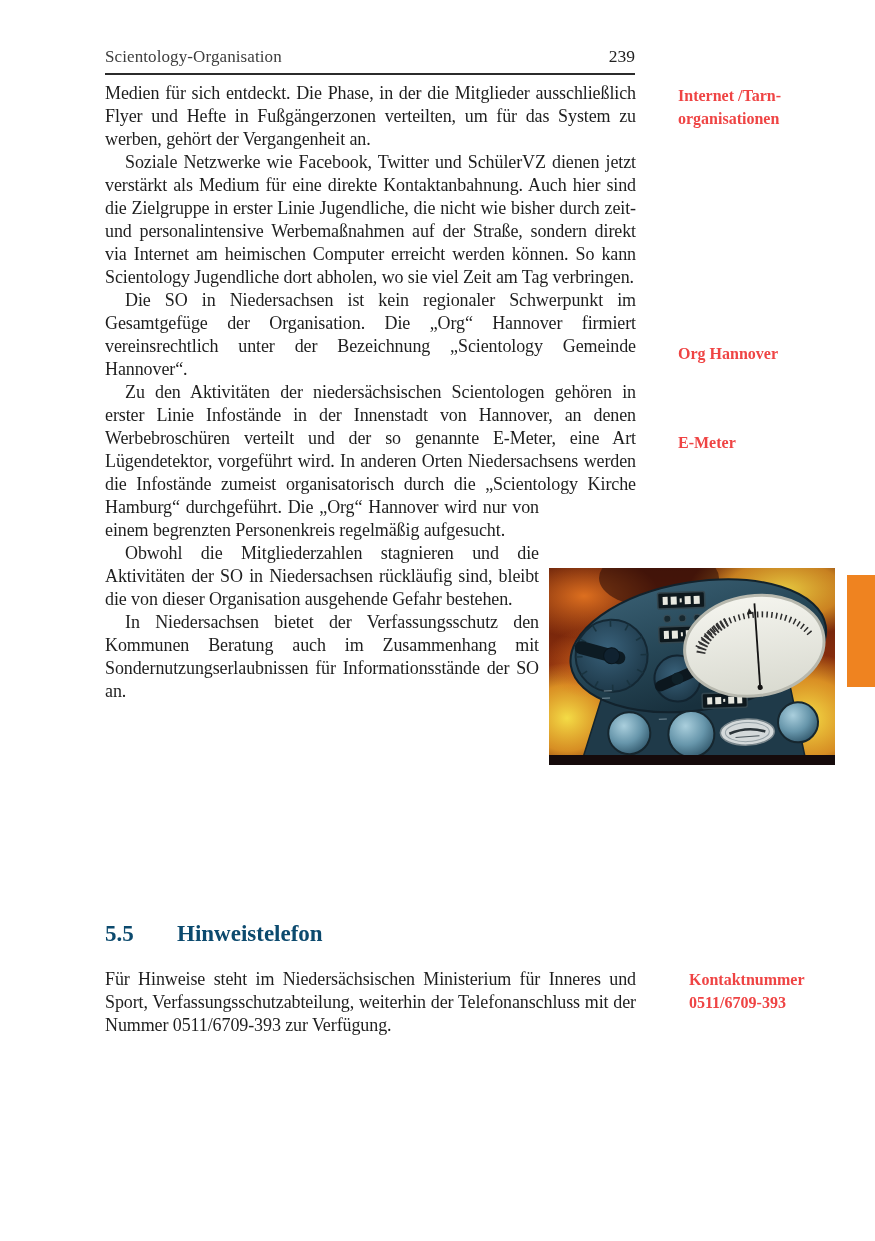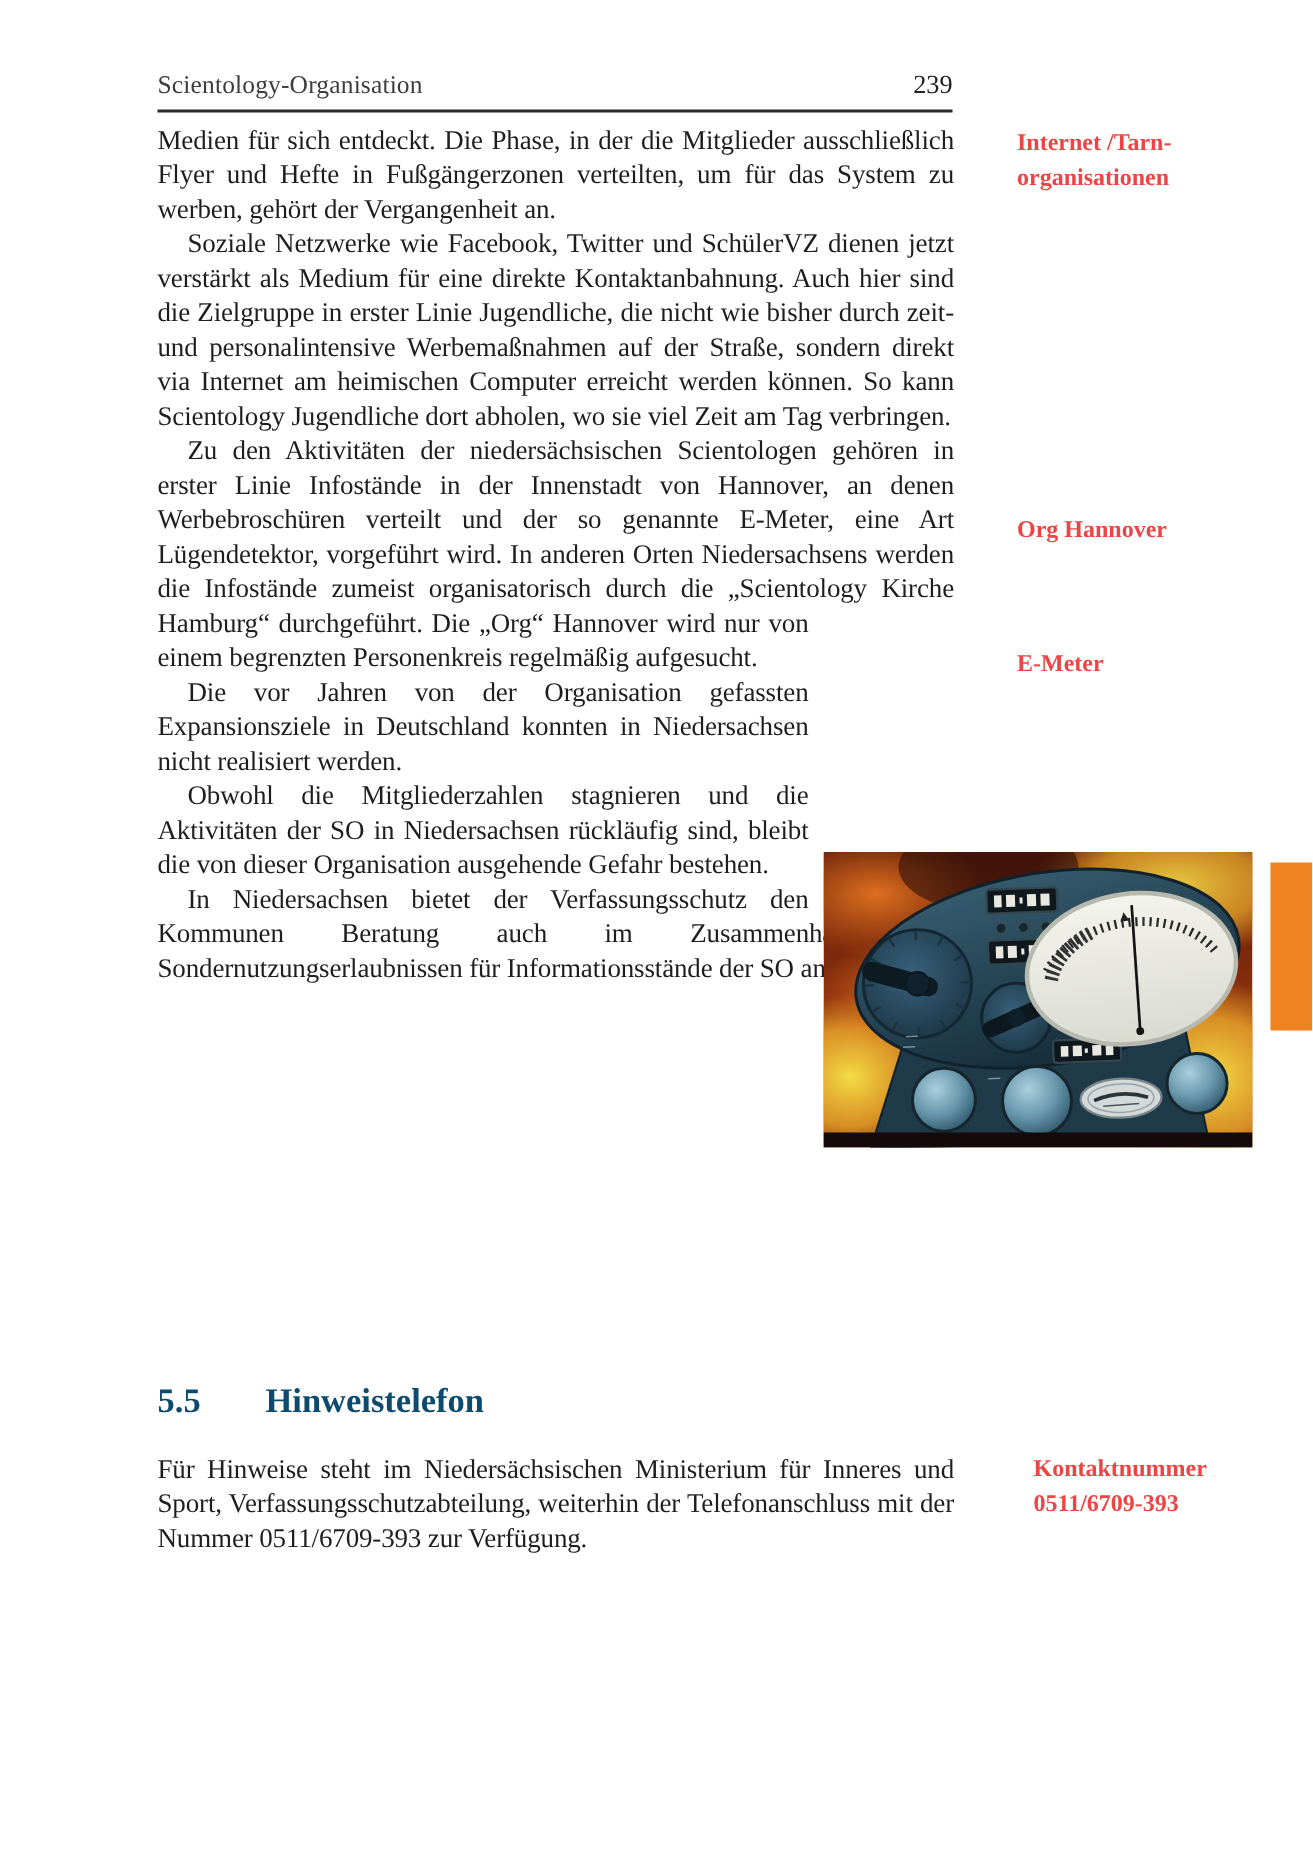--- a/index.html
+++ b/index.html
@@ -66,22 +66,22 @@
 <div class="page">
 
   <div class="header">
     <span class="running-title">Scientology-Organisation</span>
     <span class="page-number">239</span>
   </div>
 
   <div class="bodytext">
     <p>Medien für sich entdeckt. Die Phase, in der die Mitglieder ausschließlich Flyer und Hefte in Fußgängerzonen verteilten, um für das System zu werben, gehört der Vergangenheit an.</p>
     <p class="indent">Soziale Netzwerke wie Facebook, Twitter und SchülerVZ dienen jetzt verstärkt als Medium für eine direkte Kontaktanbahnung. Auch hier sind die Zielgruppe in erster Linie Jugendliche, die nicht wie bisher durch zeit- und personalintensive Werbemaßnahmen auf der Straße, sondern direkt via Internet am heimischen Computer erreicht werden können. So kann Scientology Jugendliche dort abholen, wo sie viel Zeit am Tag verbringen.</p>
+    <p class="indent">Die SO in Niedersachsen ist kein regionaler Schwerpunkt im Gesamtgefüge der Organisation. Die „Org“ Hannover firmiert vereinsrechtlich unter der Bezeichnung „Scientology Gemeinde Hannover“.</p>
     <p class="indent"><span>Zu den Aktivitäten der niedersächsischen Scientologen gehören in erster Linie Infostände in der Innenstadt von Hannover, an denen Werbebroschüren verteilt und der so genannte E-Meter, eine Art Lügendetektor, vorgeführt wird. In anderen Orten Niedersachsens werden die Infostände zumeist organisatorisch durch die „Scientology Kirche Hamburg“ </span><span class="img-spacer"></span><span>durchgeführt. Die „Org“ Hannover wird nur von einem begrenzten Personenkreis regelmäßig aufgesucht.</span></p>
-    <p class="indent">Die vor Jahren von der Organisation gefassten Expansionsziele in Deutschland konnten in Niedersachsen nicht realisiert werden.</p>
     <p class="indent">Obwohl die Mitgliederzahlen stagnieren und die Aktivitäten der SO in Niedersachsen rückläufig sind, bleibt die von dieser Organisation ausgehende Gefahr bestehen.</p>
     <p class="indent">In Niedersachsen bietet der Verfassungsschutz den Kommunen Beratung auch im Zusammenhang mit Sondernutzungserlaubnissen für Informationsstände der SO an.</p>
   </div>
 
   <div class="margin-note note-1">
     <span>Internet /Tarn-</span><br>
     <span>organisationen</span>
   </div>
   <div class="margin-note note-3">E-Meter</div>
   <div class="margin-note note-2">Org Hannover</div>

